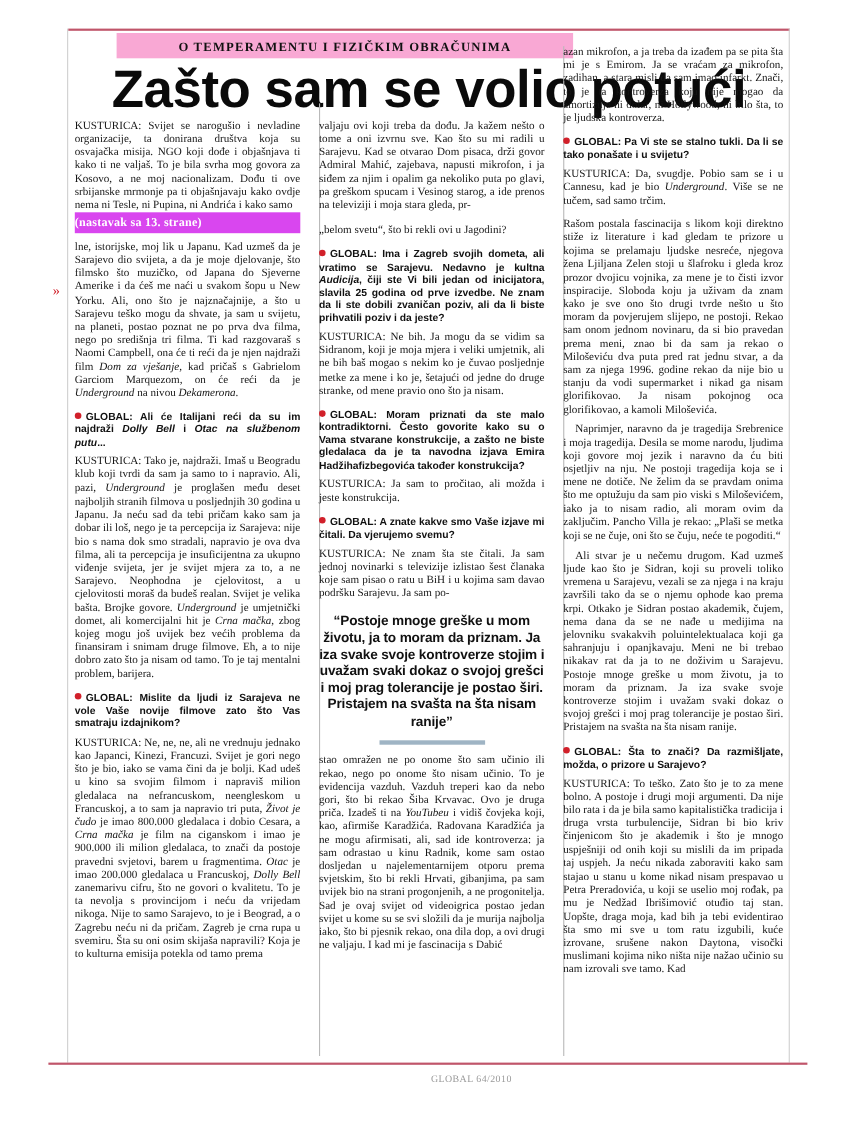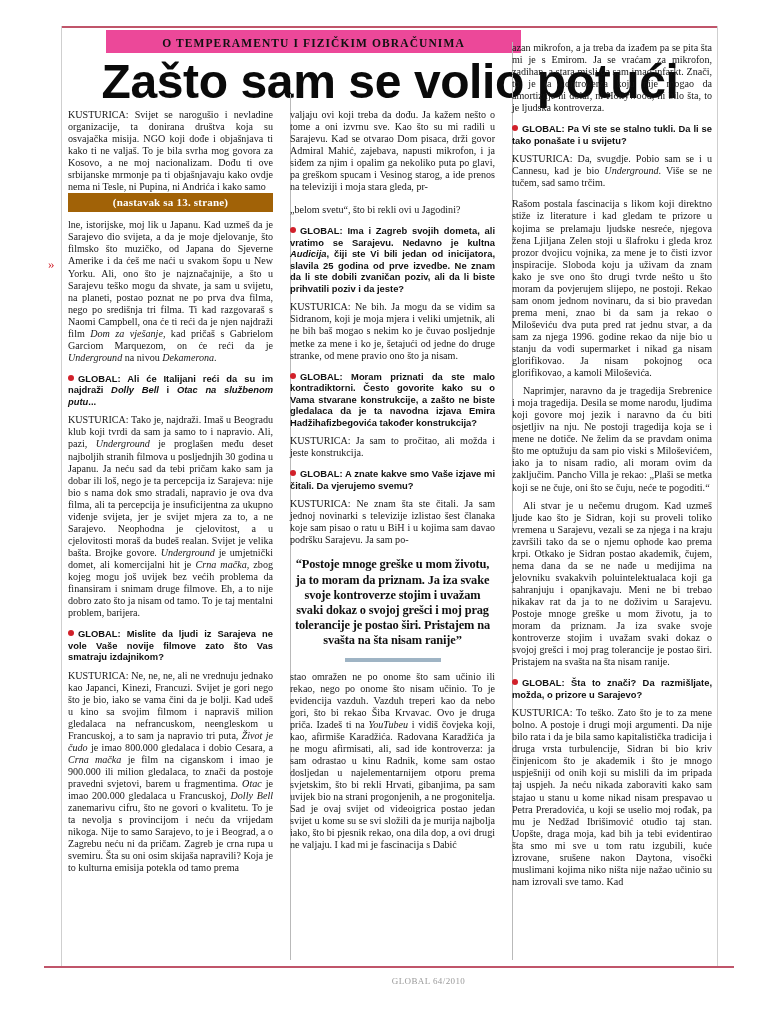--- a/index.html
+++ b/index.html
@@ -23,21 +23,21 @@
   }
   
   .masthead {
     position: absolute;
     left: 62px;
     top: 30px;
     width: 656px;
   }
   .kicker-wrap {
     text-align: center;
-    background: #ec4899;
+    background: #f9a8d4;
     padding: 3px 0 2px 0;
     width: 415px;
     margin: 0 auto 0 44px;
   }
   .kicker {
     font-family: "Liberation Serif", serif;
     font-weight: bold;
     font-size: 11.5px;
     letter-spacing: 1.1px;
     color: #111;
@@ -130,47 +130,47 @@
     width: 6px; height: 6px;
     border-radius: 50%;
     background: #d1202a;
     margin-right: 4px;
     vertical-align: 1px;
   }
   .q .ital { font-style: italic; }
 
   
   .nastavak {
-    background: #a16207;
+    background: #d946ef;
     color: #ffffff;
     font-family: "Liberation Serif", serif;
     font-weight: bold;
     font-size: 11px;
-    text-align: center;
+    text-align: left;
     padding: 3px 0 4px 0;
     margin-bottom: 7px;
     letter-spacing: 0.2px;
   }
   .arrow-marker {
     position: absolute;
     left: 48px;
     top: 257px;
     color: #d1202a;
     font-size: 13px;
     font-family: "Liberation Serif", serif;
     line-height: 1;
   }
 
   
   .pullquote {
     margin: 11px 0 9px 0;
     text-align: center;
   }
   .pullquote .pq-text {
-    font-family: Liberation Serif, serif;
+    font-family: Liberation Sans, sans-serif;
     font-weight: bold;
     font-size: 12.4px;
     line-height: 15.2px;
     color: #111;
     letter-spacing: -0.15px;
   }
   .pullquote .pq-bar {
     width: 96px;
     height: 4px;
     background: #9fb4c4;

